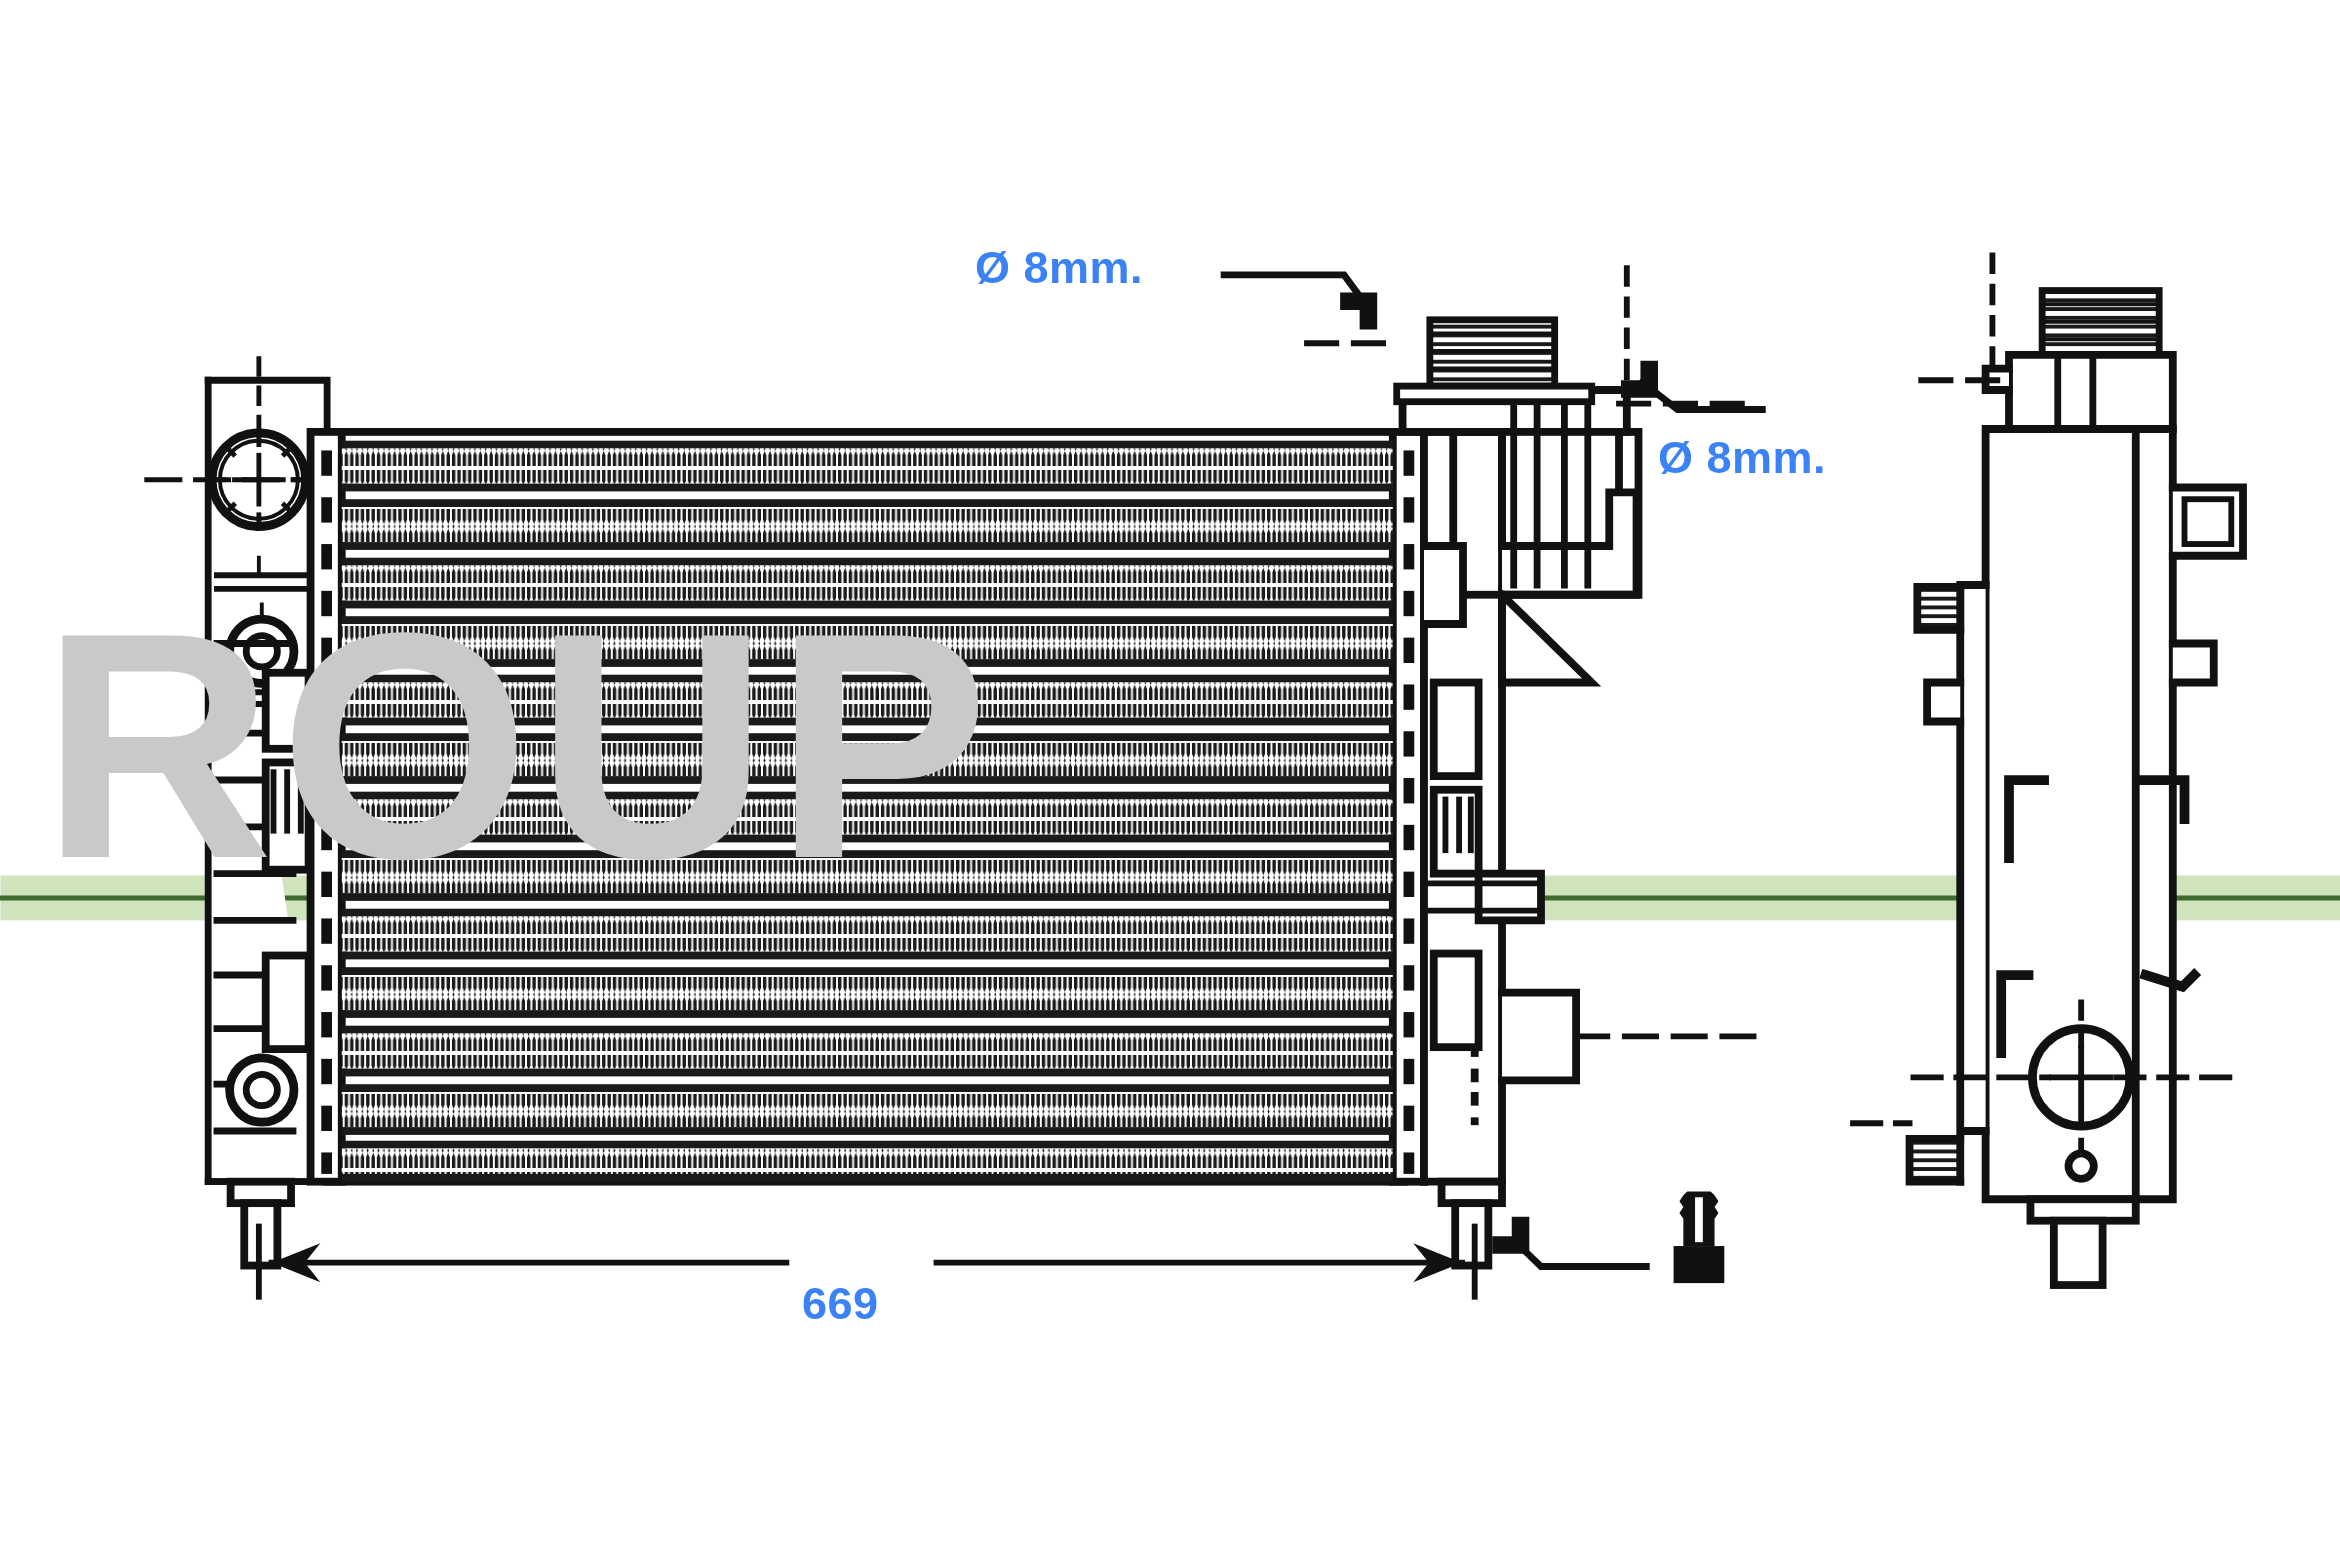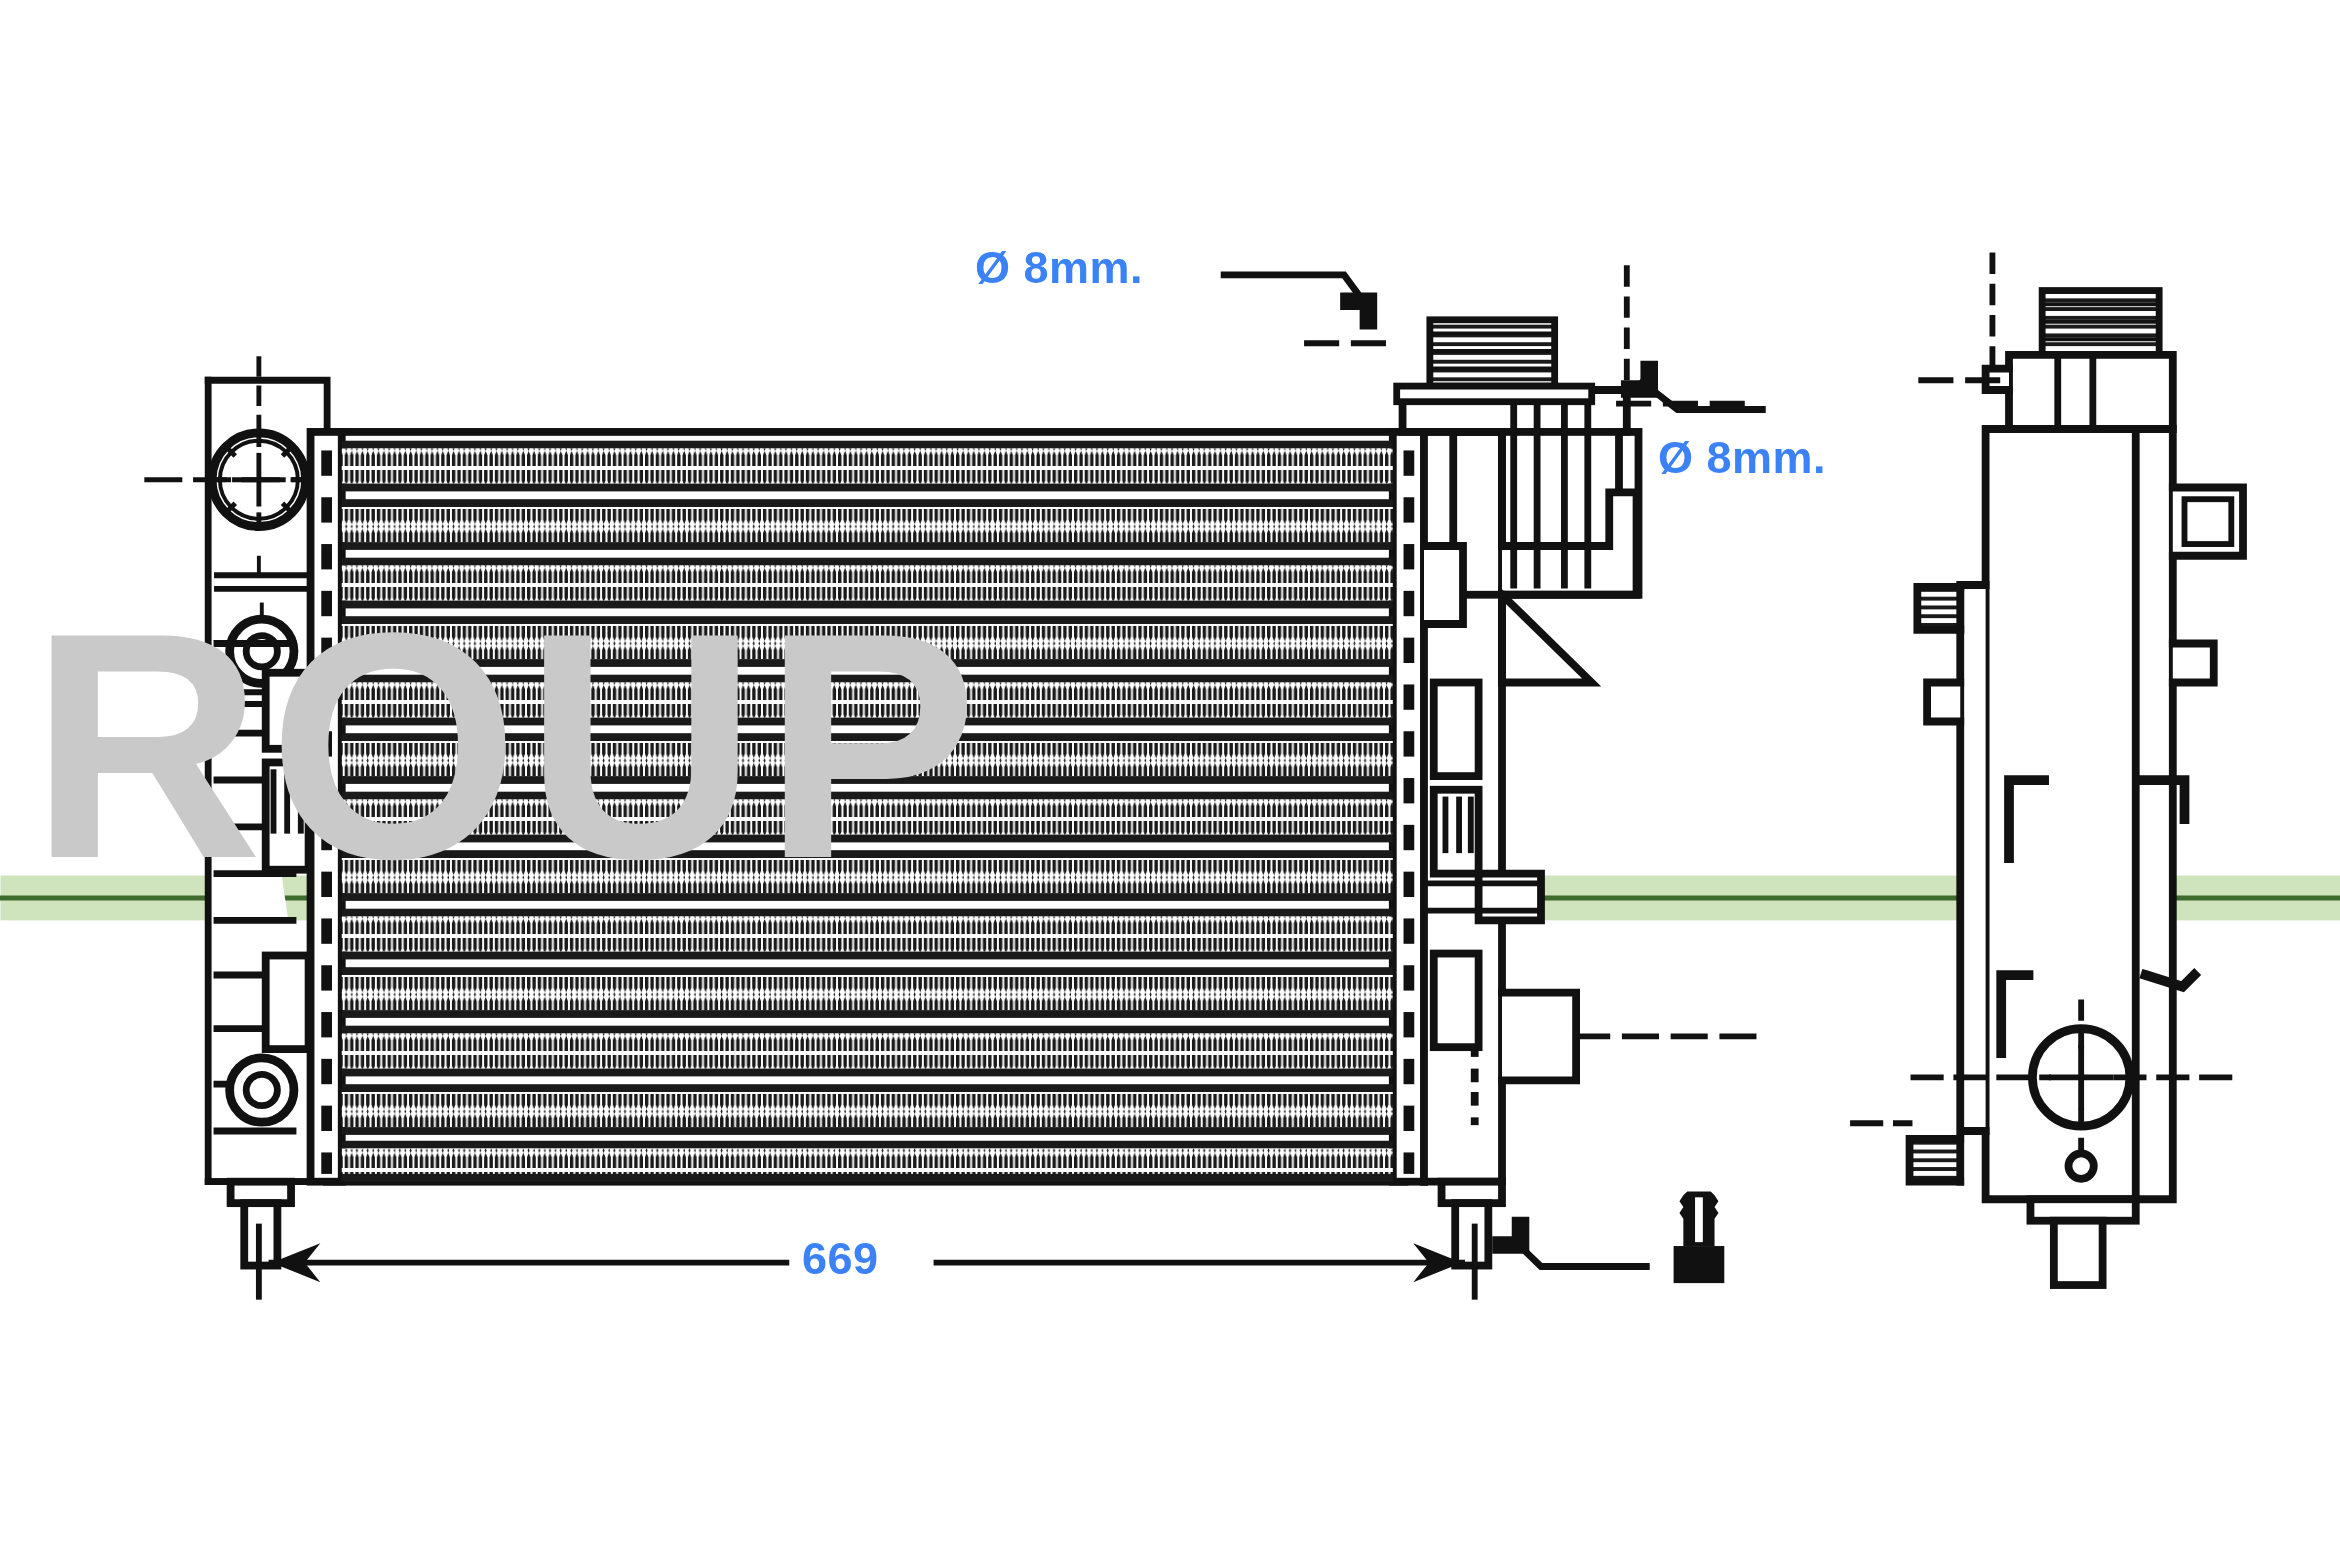--- a/index.html
+++ b/index.html
@@ -4,25 +4,25 @@
 <style>
   html,body{margin:0;padding:0;background:#ffffff;}
   body{width:2341px;height:1560px;position:relative;overflow:hidden;
        font-family:"Liberation Sans",sans-serif;}
   .stage{position:absolute;left:0;top:0;width:2341px;height:1560px;}
   svg{display:block;}
   .lbl{position:absolute;font-family:"Liberation Sans",sans-serif;
        font-weight:700;color:#3b82f6;white-space:nowrap;letter-spacing:0.5px;}
   #lbl-diam-top{left:975px;top:242px;font-size:45px;}
   #lbl-diam-right{left:1658px;top:432px;font-size:45px;}
-  #lbl-dim{left:802px;top:1233px;font-size:45px;}
+  #lbl-dim{left:802px;top:1278px;font-size:45px;}
   .wm{position:absolute;color:#c9c9c9;font-weight:700;
       font-family:"Liberation Sans",sans-serif;line-height:1;
       user-select:none;}
-  #watermark{left:30px;top:585px;font-size:322px;letter-spacing:5.9px;}
+  #watermark{left:41px;top:585px;font-size:322px;letter-spacing:5.9px;}
 </style>
 </head>
 <body>
 
 <div class="stage">
 
   <div class="wm" id="watermark">ROUP</div>
 
   <svg width="2341" height="1560" viewBox="0 0 2400 1600">
     <defs>

